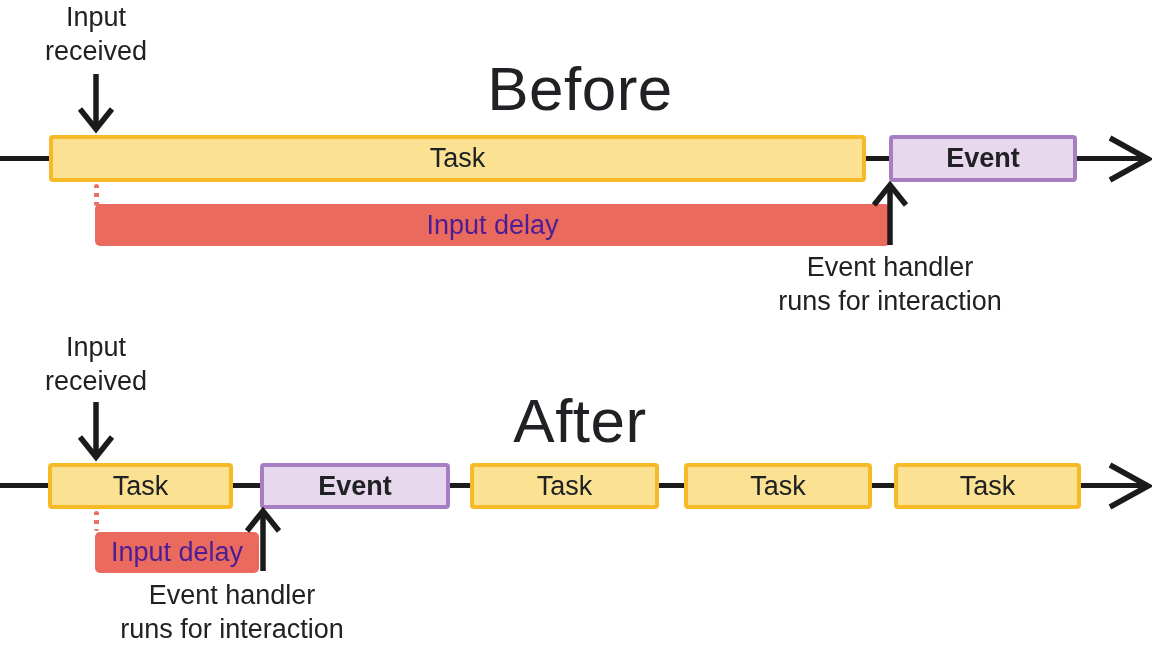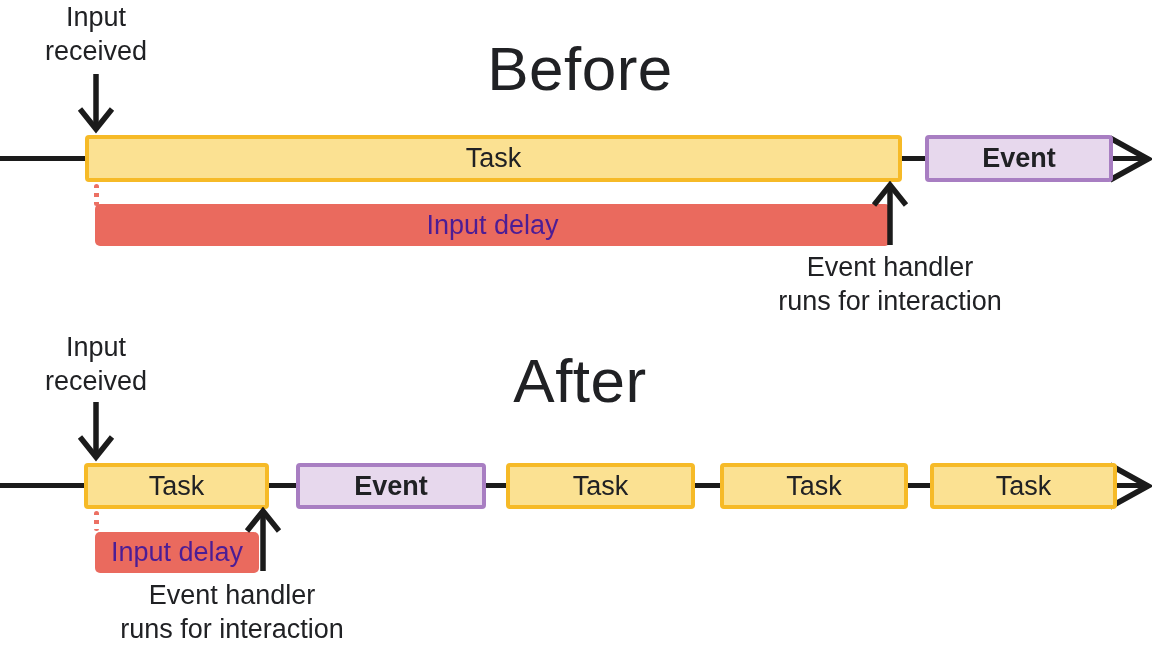--- a/index.html
+++ b/index.html
@@ -23,39 +23,39 @@
     color: var(--text);
     overflow: hidden;
   }
   .abs { position: absolute; }
   .title {
     font-size: 62px;
     line-height: 1.05;
     text-align: center;
     color: var(--text);
     letter-spacing: 0.5px;
+    margin-top: 20px;
   }
   .note {
     font-size: 27px;
     line-height: 34px;
     text-align: center;
     color: var(--text);
   }
   .timeline {
     height: 5px;
     background: var(--line);
   }
   .bar {
     border-radius: 4px;
     display: flex;
     align-items: center;
     justify-content: center;
     font-size: 27px;
     color: var(--text);
-    margin-left: 36px;
   }
   .bar.task {
     background: var(--task-fill);
     border: 4px solid var(--task-border);
   }
   .bar.event {
     background: var(--event-fill);
     border: 4px solid var(--event-border);
     font-weight: bold;
   }
@@ -130,21 +130,21 @@
   <div class="abs note" style="left:6px; top:330px; width:180px;">
     <div>Input</div>
     <div>received</div>
   </div>
 
   <svg class="abs arrow" style="left:74px; top:400px;" width="44" height="62" viewBox="0 0 44 62">
     <line x1="22" y1="2" x2="22" y2="56"></line>
     <polyline points="6,37 22,57 38,37"></polyline>
   </svg>
 
-  <div class="abs title" style="left:380px; top:348px; width:400px;">After</div>
+  <div class="abs title" style="left:380px; top:368px; width:400px;">After</div>
 
   <div class="abs timeline" style="left:0px; top:483px; width:1146px;"></div>
 
   <svg class="abs arrow" style="left:1104px; top:461px;" width="48" height="50" viewBox="0 0 48 50">
     <polyline points="6,4 44,25 6,46"></polyline>
   </svg>
 
   <div class="abs bar task" style="left:48px; top:463px; width:185px; height:46px;">
     <span>Task</span>
   </div>

